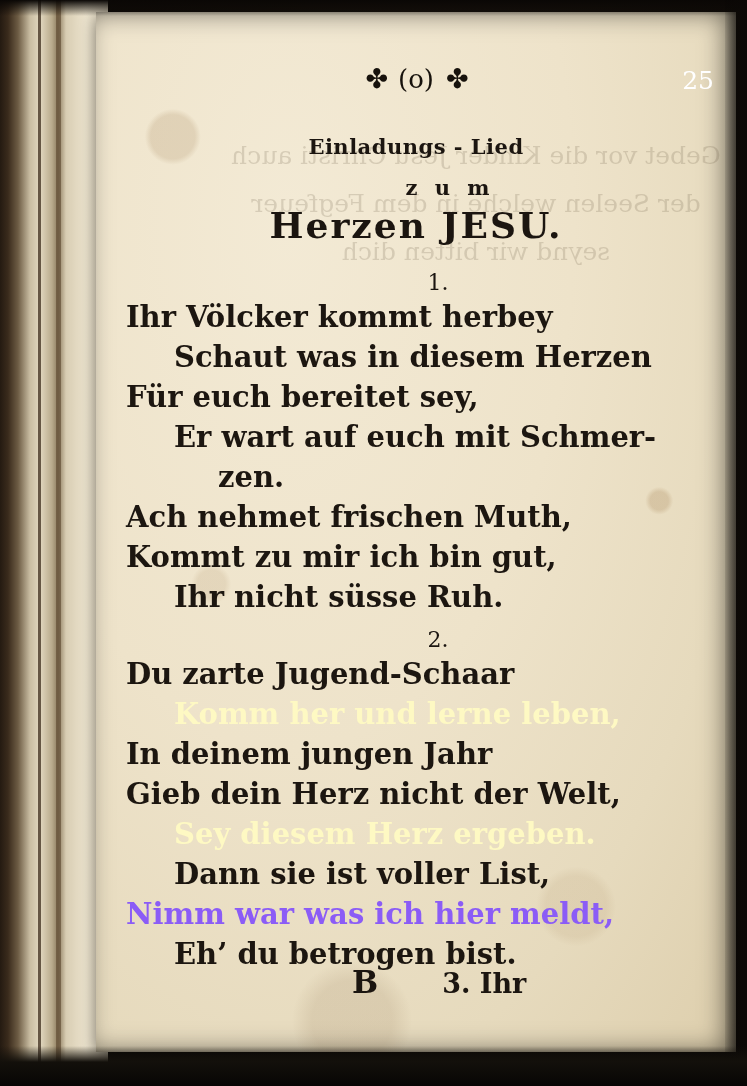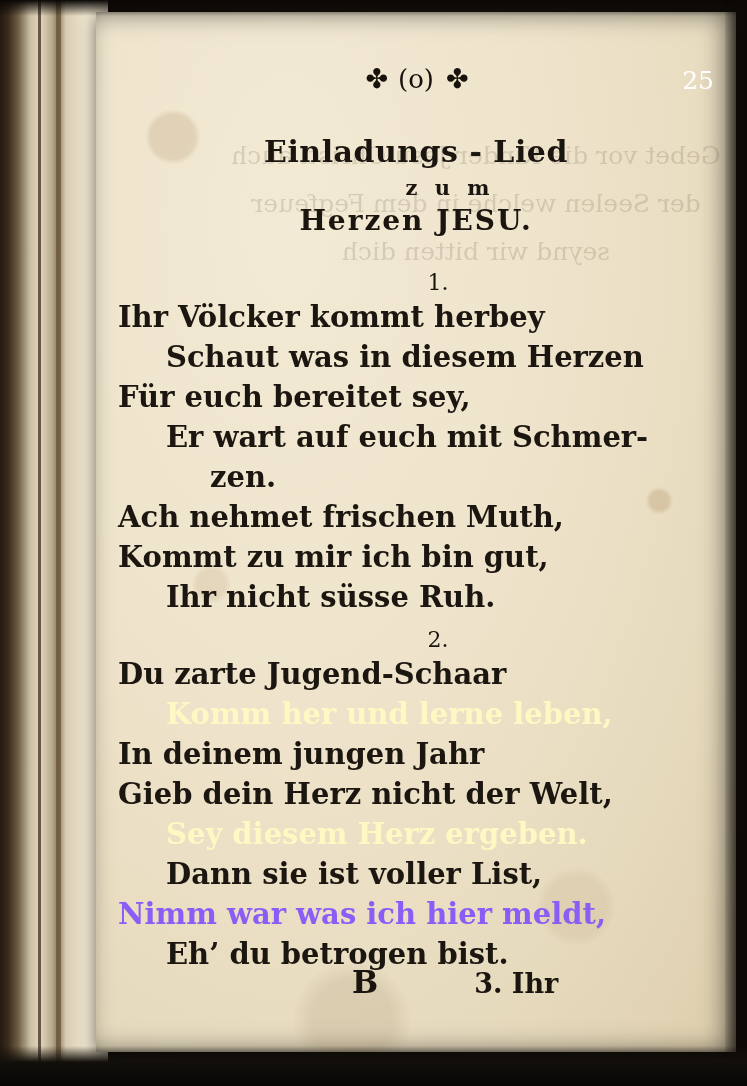--- a/index.html
+++ b/index.html
@@ -144,53 +144,54 @@
   .fraktur {
     font-family: "DejaVu Serif", serif;
     font-weight: 700;
   }
 
   .title-1 {
     position: absolute;
     top: 122px;
     width: 640px;
     text-align: center;
-    font-size: 30px;
+    font-size: 21px;
     letter-spacing: 0.5px;
   }
   .title-2 {
     position: absolute;
     top: 163px;
     width: 708px;
     text-align: center;
     font-size: 21px;
     letter-spacing: 5px;
   }
   .title-3 {
     position: absolute;
     top: 192px;
     width: 640px;
     text-align: center;
-    font-size: 28px;
+    font-size: 36px;
     font-weight: 700;
     letter-spacing: 2px;
   }
 
   .stanza-num {
     width: 640px;
     text-align: center;
     font-size: 22px;
     margin: 10px 0 2px 0;
   }
 
   .verse {
     font-size: 29px;
     line-height: 40px;
     color: #1c1610;
     font-weight: 700;
+    margin-left: 8px;
   }
   .verse .ln { display: block; white-space: pre; }
   .verse .ln.ind { padding-left: 48px; }
   .verse .ln.ind2 { padding-left: 92px; }
   .verse .ln.faded { color: #fef9c3; font-weight: 600; }
   .verse .ln.faded2 { color: #8b5cf6; font-weight: 600; }
 
   .body {
     position: absolute;
     top: 248px;
@@ -205,21 +206,21 @@
     width: 640px;
     display: flex;
     align-items: baseline;
   }
   .signature {
     margin-left: 256px;
     font-size: 31px;
     font-weight: 700;
   }
   .catchword {
-    margin-left: 96px;
+    margin-left: 64px;
     font-size: 27px;
     font-weight: 700;
     text-align: center;
   }
 
   
   .bottom-edge {
     position: absolute;
     left: 0;
     bottom: 0;

